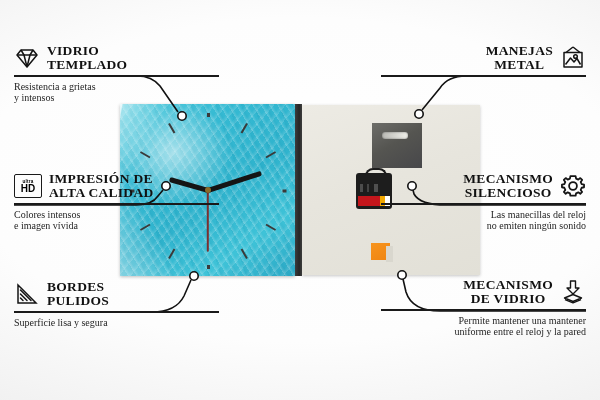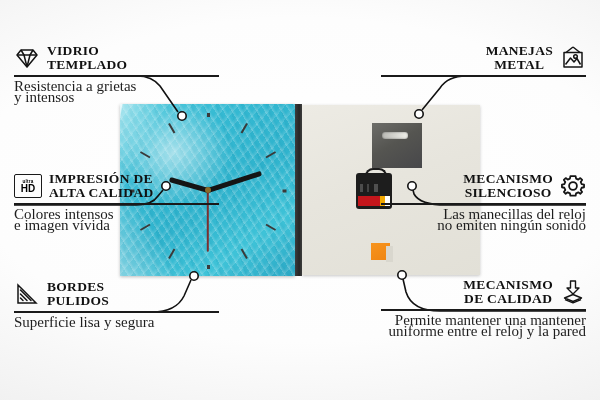--- a/index.html
+++ b/index.html
@@ -78,21 +78,21 @@
   .hand.sec{width:62px;height:1.6px;margin-top:-.8px;transform:rotate(90deg);background:#7a3030;}
   .cap{position:absolute;left:50%;top:50%;width:6px;height:6px;margin:-3px 0 0 -3px;border-radius:50%;
     background:#8a6a2a;box-shadow:0 0 1px rgba(0,0,0,.7);}
   
   .feat{position:absolute;width:205px;}
   .feat .head{display:flex;align-items:center;gap:7px;}
   .feat .titles{font-variant:small-caps;font-weight:bold;color:#111;
     font-size:13.5px;line-height:14px;letter-spacing:.3px;}
   .feat .titles div{white-space:nowrap;}
   .feat .rule{height:1.5px;background:#1a1a1a;margin:3px 0 4px;}
-  .feat .desc{font-size:15px;line-height:11.5px;color:#1e1e1e;}
+  .feat .desc{font-size:10px;line-height:11.5px;color:#1e1e1e;}
   .feat.left .head{justify-content:flex-start;}
   .feat.left .titles{text-align:left;}
   .feat.left .desc{text-align:left;}
   .feat.right .head{justify-content:flex-end;}
   .feat.right .titles{text-align:center;}
   .feat.right .desc{text-align:right;}
   .ico{width:26px;height:26px;flex:0 0 26px;display:block;}
   .ico svg{display:block;width:26px;height:26px;}
   .hdbox{width:26px;height:22px;border:1.6px solid #1a1a1a;border-radius:2px;
     display:flex;flex-direction:column;align-items:center;justify-content:center;flex:0 0 26px;}
@@ -273,21 +273,21 @@
     <div class="desc">
       <div>Las manecillas del reloj</div>
       <div>no emiten ningún sonido</div>
     </div>
   </div>
 
   <div class="feat right" id="f-espaciador">
     <div class="head">
       <span class="titles">
         <div>MECANISMO</div>
-        <div>DE CALIDAD</div>
+        <div>DE VIDRIO</div>
       </span>
       <span class="ico">
         <svg viewBox="0 0 26 26">
             <g stroke="#141414" stroke-width="1.4" fill="none" stroke-linejoin="round">
           <path d="M10.5 2 L15.5 2 L15.5 9 L19 9 L13 15 L7 9 L10.5 9 Z"></path>
           <path d="M13 15.5 L21.5 19 L13 22.5 L4.5 19 Z"></path>
           <path d="M5 20.6 L13 23.8 L21 20.6"></path>
             </g>
           </svg>
       </span>

